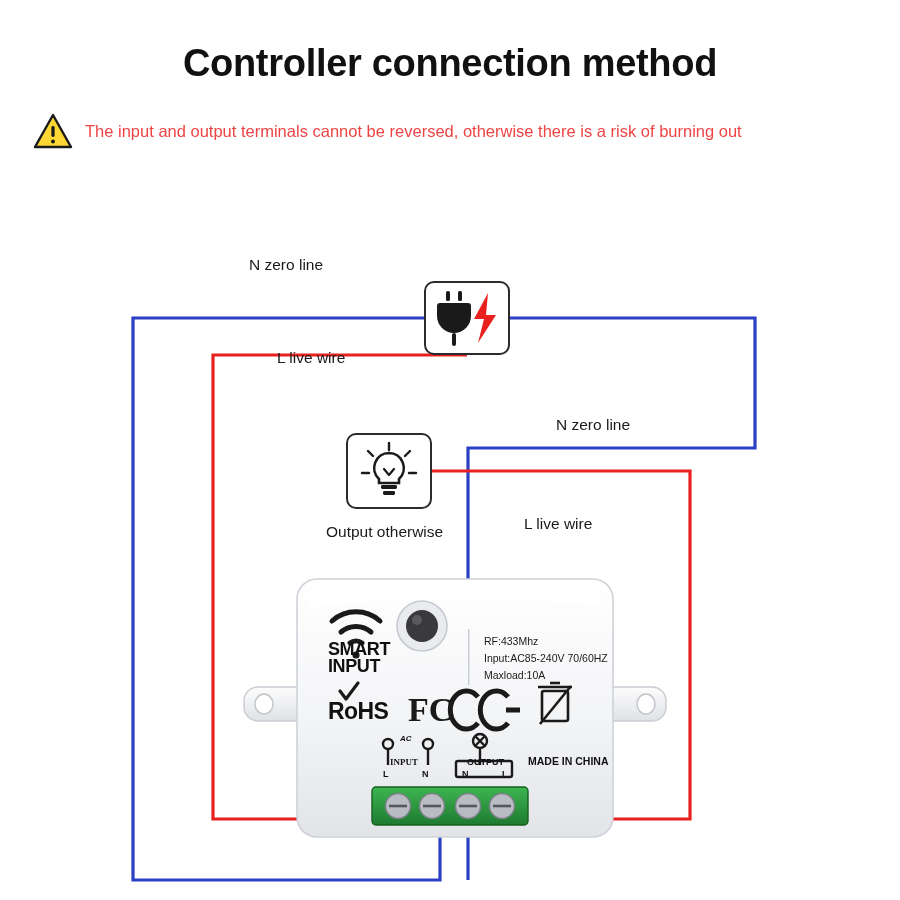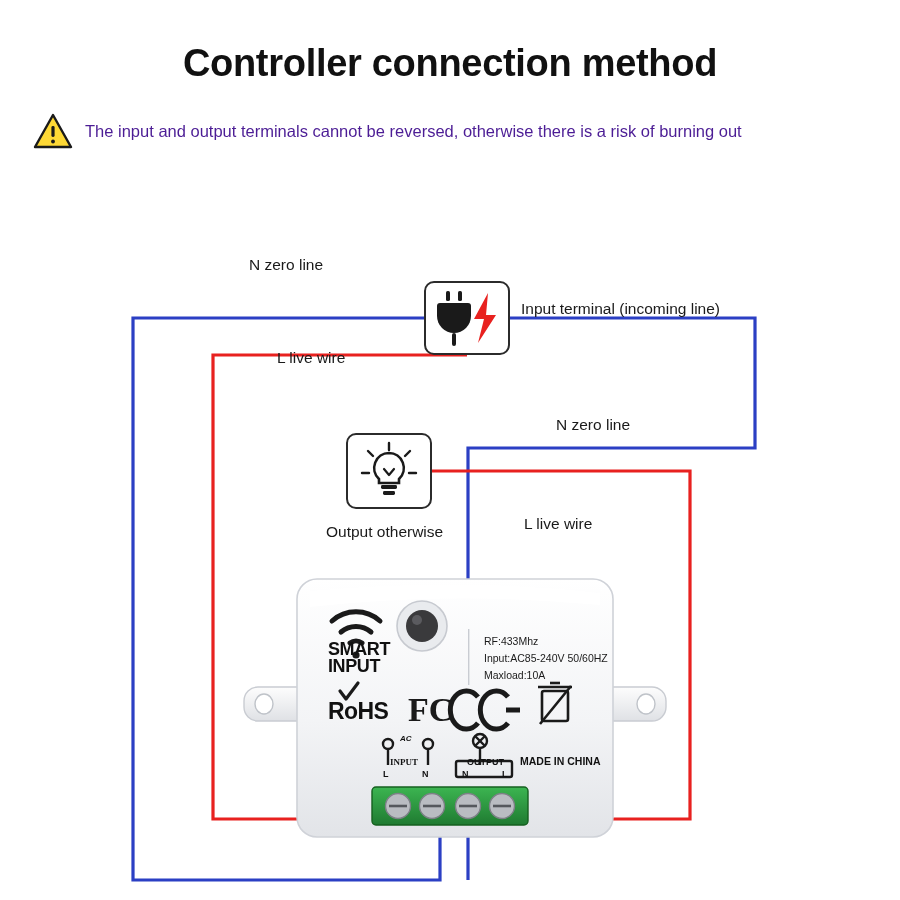--- a/index.html
+++ b/index.html
@@ -38,21 +38,21 @@
     gap: 12px;
   }
   #warning-icon {
     flex: 0 0 auto;
     width: 40px;
     height: 38px;
     position: relative;
   }
   #warning-text {
     font-size: 16.5px;
-    color: #4c1d95;
+    color: #ef4444;
     white-space: nowrap;
   }
 
   
   #diagram {
     position: absolute;
     top: 0;
     left: 0;
     width: 784px;
     height: 900px;
@@ -120,21 +120,21 @@
   }
   .spec {
     left: 244px;
     font-size: 10.5px;
     color: #1a1a1a;
   }
   #spec1 { top: 66px; }
   #spec2 { top: 83px; }
   #spec3 { top: 100px; }
   #made-in {
-    left: 280px;
+    left: 288px;
     top: 186px;
     font-size: 10.5px;
     font-weight: bold;
   }
   .term-label {
     position: absolute;
     font-size: 9px;
     font-weight: bold;
     color: #111;
     white-space: nowrap;
@@ -173,21 +173,20 @@
 
     <path d="M467,311 L213,311 L213,775 L395,775" fill="none" stroke="#e8211f" stroke-width="3.2"></path>
 
     <path d="M432,427 L690,427 L690,775 L512,775" fill="none" stroke="#e8211f" stroke-width="3.2"></path>
   </svg>
 
   <div class="wire-label" id="label-n-top">N zero line</div>
   <div class="wire-label" id="label-l-top">L live wire</div>
   <div class="wire-label" id="label-n-right">N zero line</div>
   <div class="wire-label" id="label-l-right">L live wire</div>
-  <div class="wire-label" id="label-input">Input terminal (incoming line)</div>
   <div class="wire-label" id="label-output">Output otherwise</div>
 
   <div class="icon-box" id="icon-plug">
     <svg width="82" height="70" viewBox="0 0 82 70">
 
       <rect x="20" y="8" width="4" height="10" rx="1.6" fill="#1a1a1a"></rect>
       <rect x="32" y="8" width="4" height="10" rx="1.6" fill="#1a1a1a"></rect>
 
       <path d="M14 20 h28 a3 3 0 0 1 3 3 v10 a17 17 0 0 1 -17 17 h0 a17 17 0 0 1 -17 -17 v-10 a3 3 0 0 1 3 -3 z" fill="#1a1a1a"></path>
 
@@ -299,21 +298,21 @@
       </g>
     </svg>
 
     <div class="dev-text" id="smart-swith">
       <span>SMART</span><br>
       <span>INPUT</span>
     </div>
     <div class="dev-text" id="rohs">RoHS</div>
 
     <div class="dev-text spec" id="spec1">RF:433Mhz</div>
-    <div class="dev-text spec" id="spec2">Input:AC85-240V 50/60HZ</div>
+    <div class="dev-text spec" id="spec2">Input:AC85-240V 70/60HZ</div>
     <div class="dev-text spec" id="spec3">Maxload:10A</div>
 
     <div class="dev-text" id="made-in">MADE IN CHINA</div>
 
     <div class="term-label" id="tl-ac">AC</div>
     <div class="term-label" id="tl-input">INPUT</div>
     <div class="term-label" id="tl-output">OUTPUT</div>
     <div class="term-label" id="tl-L1">L</div>
     <div class="term-label" id="tl-N1">N</div>
     <div class="term-label" id="tl-N2">N</div>

